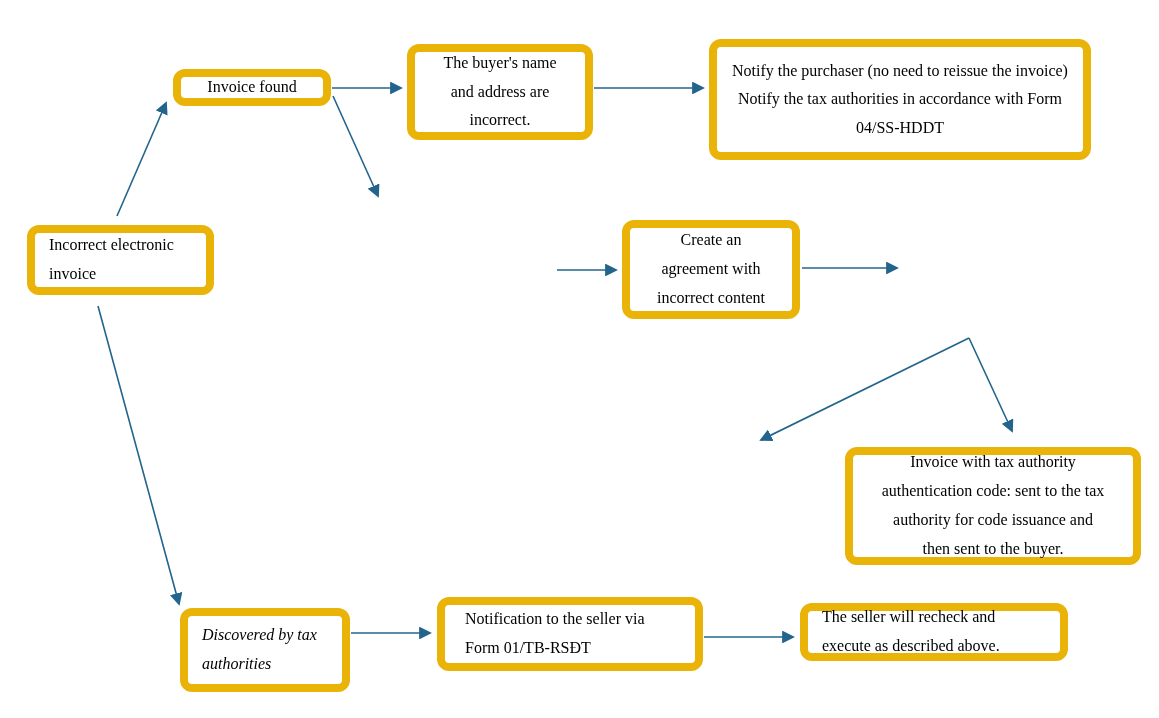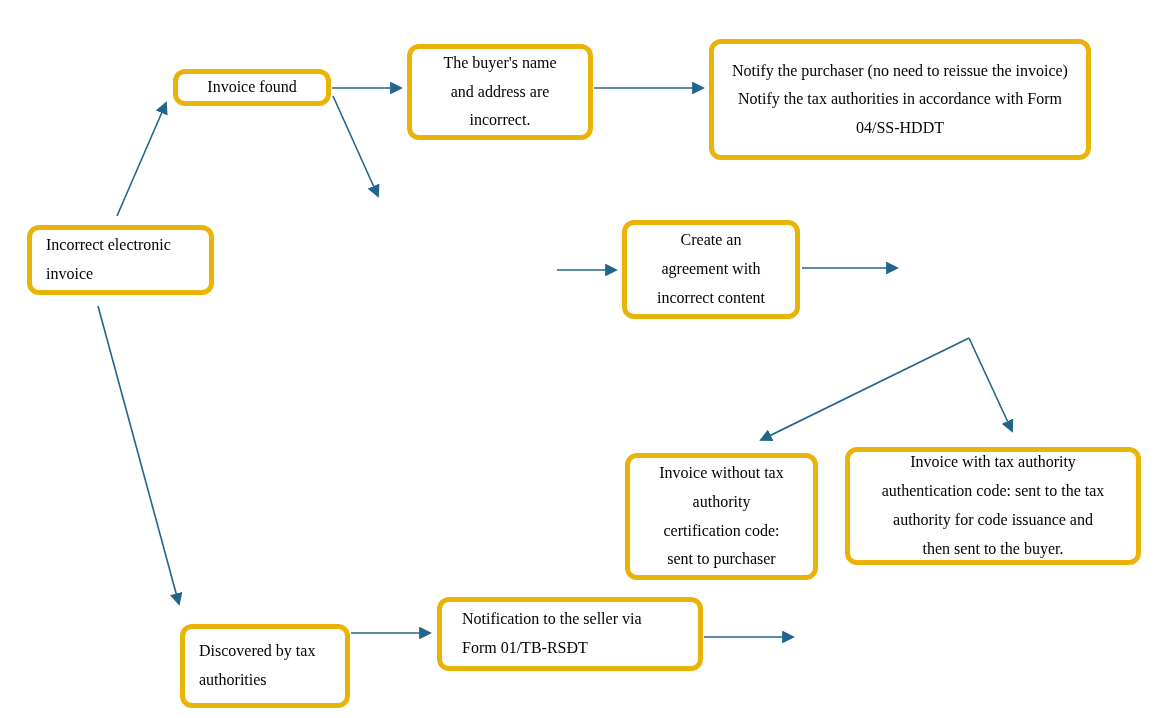--- a/index.html
+++ b/index.html
@@ -14,21 +14,21 @@
   }
   #edges {
     position: absolute;
     left: 0; top: 0;
     width: 1159px; height: 718px;
     z-index: 0;
   }
   .node {
     position: absolute;
     box-sizing: border-box;
-    border: 5px solid #eab308;
+    border: 8px solid #eab308;
     border-radius: 12px;
     background: #ffffff;
     display: flex;
     align-items: center;
     font-size: 16px;
     line-height: 1.8;
     white-space: pre-line;
     z-index: 1;
   }
   .node.center { justify-content: center; text-align: center; padding: 2px 8px; }
@@ -36,21 +36,21 @@
 
   #n-incorrect   { left: 27px;  top: 225px; width: 187px; height: 70px; }
   #n-seller      { left: 173px; top: 69px;  width: 158px; height: 37px; }
   #n-buyer       { left: 407px; top: 44px;  width: 186px; height: 96px; }
   #n-notify      { left: 709px; top: 39px;  width: 382px; height: 121px; line-height: 1.78; text-align: center; }
   #n-items       { left: 245px; top: 213px; width: 310px; height: 127px; }
   #n-create      { left: 622px; top: 220px; width: 178px; height: 99px; font-family: Liberation Serif, serif; }
   #n-issue       { left: 903px; top: 222px; width: 228px; height: 94px; }
   #n-without     { left: 625px; top: 453px; width: 193px; height: 127px; }
   #n-with        { left: 845px; top: 447px; width: 296px; height: 118px; }
-  #n-discovered  { left: 180px; top: 624px; width: 170px; height: 84px; }
+  #n-discovered  { left: 180px; top: 608px; width: 170px; height: 84px; font-style: italic; }
   #n-notification{ left: 437px; top: 597px; width: 266px; height: 74px; padding-left: 20px; }
   #n-recheck     { left: 800px; top: 603px; width: 268px; height: 58px; }
 </style>
 </head>
 <body>
 
 <div id="canvas">
 
   <svg id="edges" viewBox="0 0 1159 718" xmlns="http://www.w3.org/2000/svg">
     <defs>
@@ -83,30 +83,28 @@
 
   <div class="node left" id="n-notify">Notify the purchaser (no need to reissue the invoice)
 Notify the tax authorities in accordance with Form 04/SS-HDDT</div>
 
 
   <div class="node center" id="n-create">Create an
 agreement with
 incorrect content</div>
 
 
-  <div class="node center" id="n-without">Invoice without tax
-authority
-certification code:
-sent to purchaser</div>
 
   <div class="node center" id="n-with">Invoice with tax authority
 authentication code: sent to the tax
 authority for code issuance and
 then sent to the buyer.</div>
 
   <div class="node left" id="n-discovered">Discovered by tax
 authorities</div>
 
   <div class="node left" id="n-notification">Notification to the seller via
 Form 01/TB-RSĐT</div>
 
+  <div class="node left" id="n-recheck">The seller will recheck and
+execute as described above.</div>
 
 </div>
 
 </body></html>

